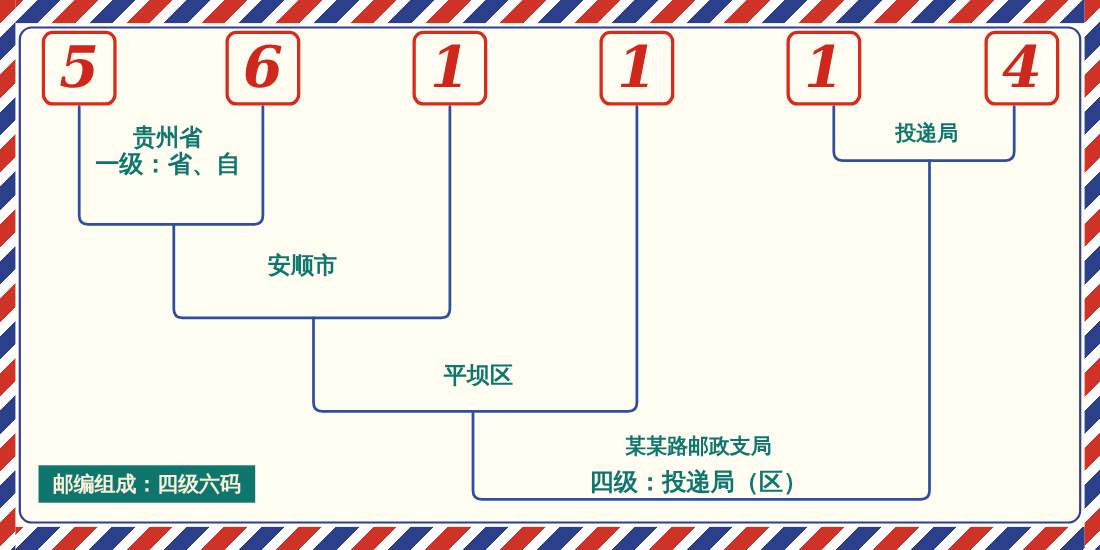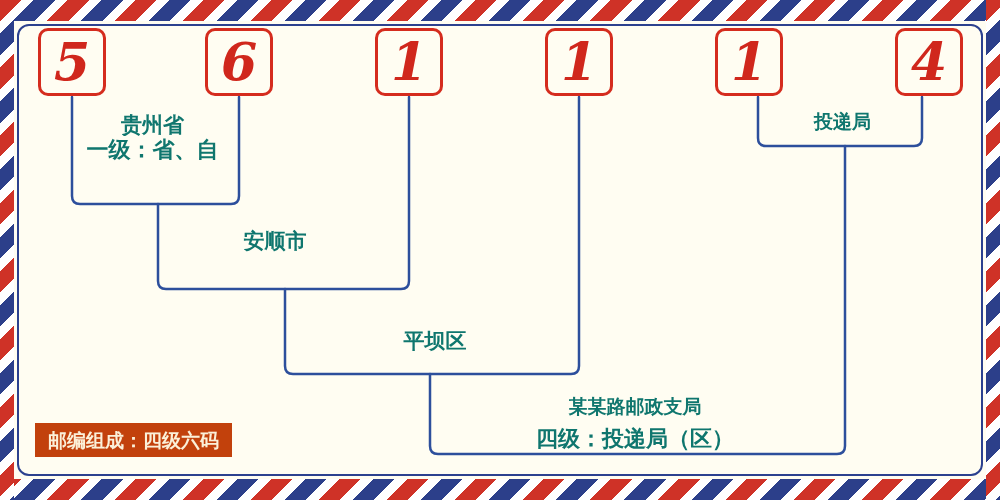--- a/index.html
+++ b/index.html
@@ -75,21 +75,21 @@
   .lg3 { left: 295px; top: 311px; width: 280px; margin-top: 17px; }
   .lg4 { left: 470px; top: 393px; width: 330px; }
   .lg4 .place { font-size: 19px; margin-bottom: 8px; }
   .lg-delivery { left: 765px; top: 108px; width: 155px; }
   .lg-delivery .place { font-size: 19px; }
 
   
   .badge {
     position: absolute;
     left: 35px; top: 423px;
-    background: #c2410c;
+    background: #0f766e;
     color: #fbf0d9;
     font-size: 19px;
     font-weight: bold;
     line-height: 24px;
     padding: 5px 13px;
     z-index: 4;
   }
 </style>
 </head>
 <body>

